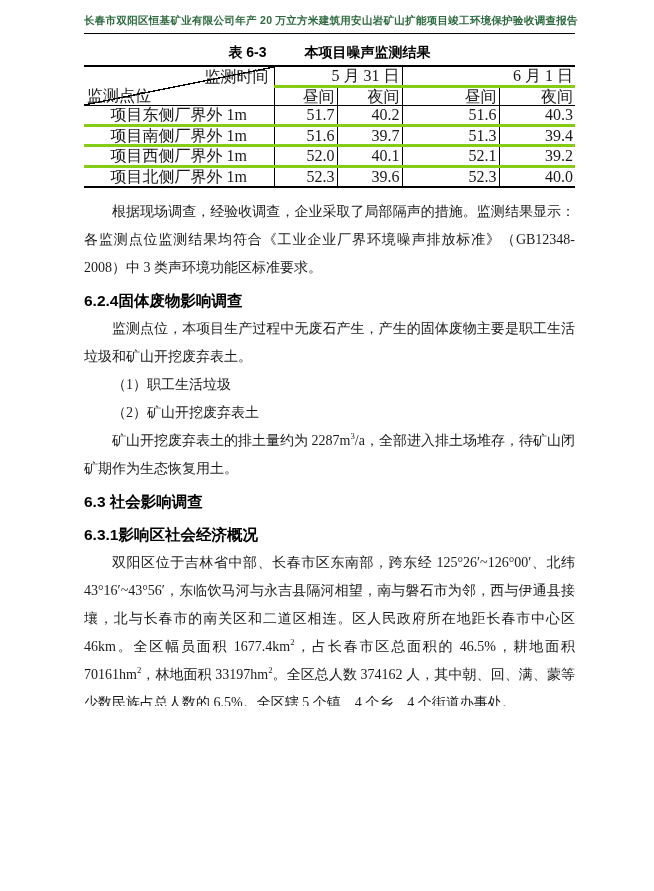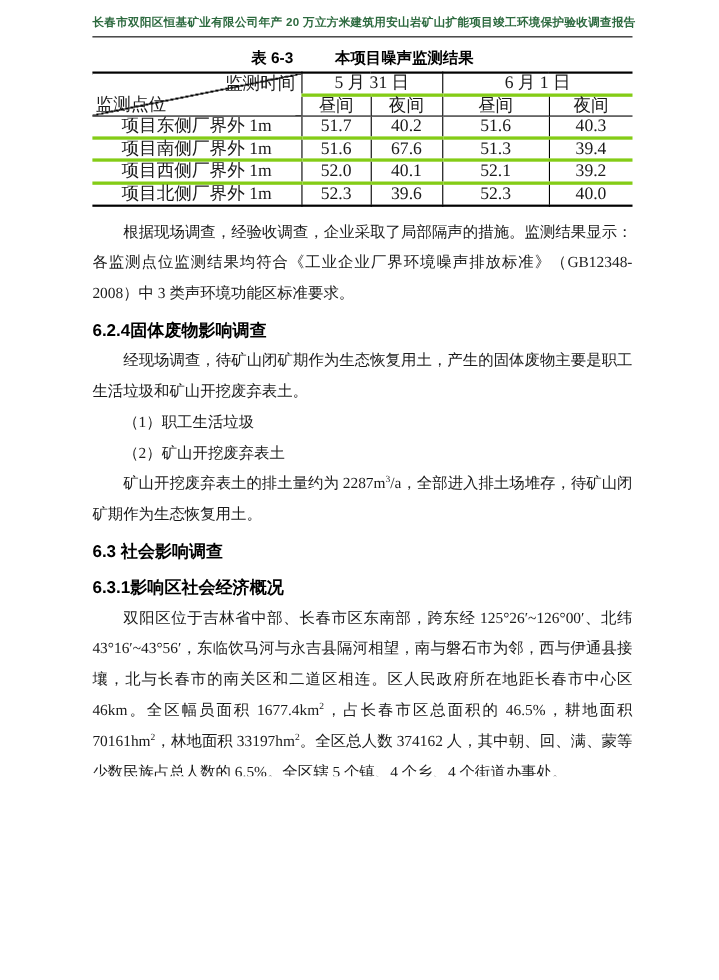--- a/index.html
+++ b/index.html
@@ -49,21 +49,21 @@
   }
   table.noise td {
     border-top: 3px solid #84cc16;
     text-align: center;
     vertical-align: middle;
     height: 17px;
     padding: 0 2px;
     line-height: 1.1;
   }
   table.noise tr.hrow1 td { border-top: none; }
-  table.noise td.vline { border-left: 1px solid #000; }
+  table.noise td.vline { border-left: 1px solid #000; text-align: right; }
   table.noise tr.drow1 td { border-top: 1.5px solid #000; }
   td.diag {
     position: relative;
     padding: 0;
     background-image: linear-gradient(to bottom right,
       transparent calc(50% - 0.7px), #000 calc(50% - 0.7px),
       #000 calc(50% + 0.7px), transparent calc(50% + 0.7px));
   }
   td.diag .corner-tr { position: absolute; top: 1px; right: 5px; }
   td.diag .corner-bl { position: absolute; bottom: 1px; left: 3px; }
@@ -145,21 +145,21 @@
       <tr class="drow1">
         <td>项目东侧厂界外 1m</td>
         <td class="vline">51.7</td>
         <td class="vline">40.2</td>
         <td class="vline">51.6</td>
         <td class="vline">40.3</td>
       </tr>
       <tr>
         <td>项目南侧厂界外 1m</td>
         <td class="vline">51.6</td>
-        <td class="vline">67.6</td>
+        <td class="vline">39.7</td>
         <td class="vline">51.3</td>
         <td class="vline">39.4</td>
       </tr>
       <tr>
         <td>项目西侧厂界外 1m</td>
         <td class="vline">52.0</td>
         <td class="vline">40.1</td>
         <td class="vline">52.1</td>
         <td class="vline">39.2</td>
       </tr>
@@ -169,21 +169,21 @@
         <td class="vline">39.6</td>
         <td class="vline">52.3</td>
         <td class="vline">40.0</td>
       </tr>
     </tbody>
   </table>
 
   <div class="body-text">
     <p>根据现场调查，经验收调查，企业采取了局部隔声的措施。监测结果显示：各监测点位监测结果均符合《工业企业厂界环境噪声排放标准》（GB12348-2008）中 3 类声环境功能区标准要求。</p>
     <h3>6.2.4固体废物影响调查</h3>
-    <p>经现场调查，待矿山闭矿期作为生态恢复用土，产生的固体废物主要是职工生活垃圾和矿山开挖废弃表土。</p>
+    <p>监测点位，本项目生产过程中无废石产生，产生的固体废物主要是职工生活垃圾和矿山开挖废弃表土。</p>
     <p>（1）职工生活垃圾</p>
     <p>（2）矿山开挖废弃表土</p>
     <p><span>矿山开挖废弃表土的排土量约为 2287m</span><sup class="u">3</sup><span>/a，全部进入排土场堆存，待矿山闭矿期作为生态恢复用土。</span></p>
     <h2>6.3  社会影响调查</h2>
     <h3>6.3.1影响区社会经济概况</h3>
     <p><span>双阳区位于吉林省中部、长春市区东南部，跨东经 125°26′~126°00′、北纬 43°16′~43°56′，东临饮马河与永吉县隔河相望，南与磐石市为邻，西与伊通县接壤，北与长春市的南关区和二道区相连。区人民政府所在地距长春市中心区 46km。全区幅员面积 1677.4km</span><sup class="u">2</sup><span>，占长春市区总面积的 46.5%，耕地面积 70161hm</span><sup class="u">2</sup><span>，林地面积 33197hm</span><sup class="u">2</sup><span>。全区总人数 374162 人，其中朝、回、满、蒙等少数民族占总人数的 6.5%。全区辖 5 个镇、4 个乡、4 个街道办事处。</span></p>
   </div>
 
   <div class="doc-footer">
     <div class="footer-company">长春市双阳区恒基矿业有限公司</div>

